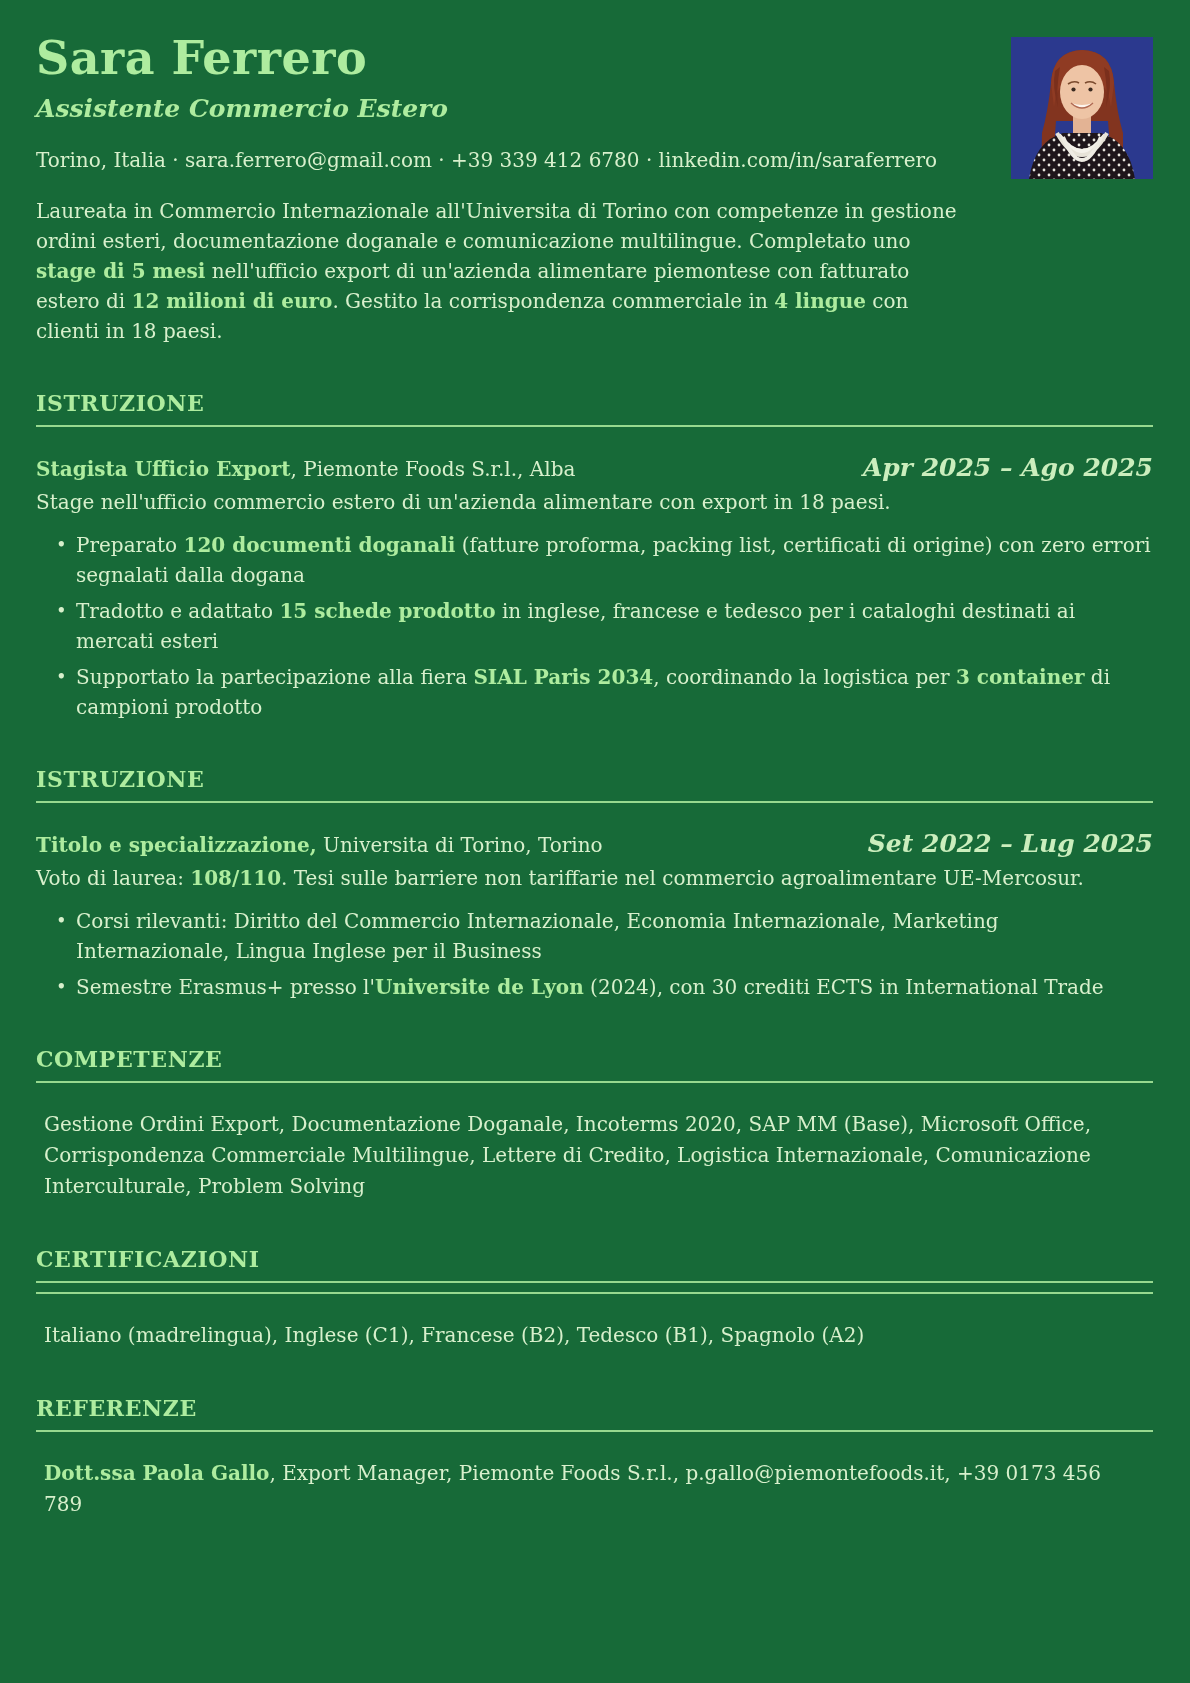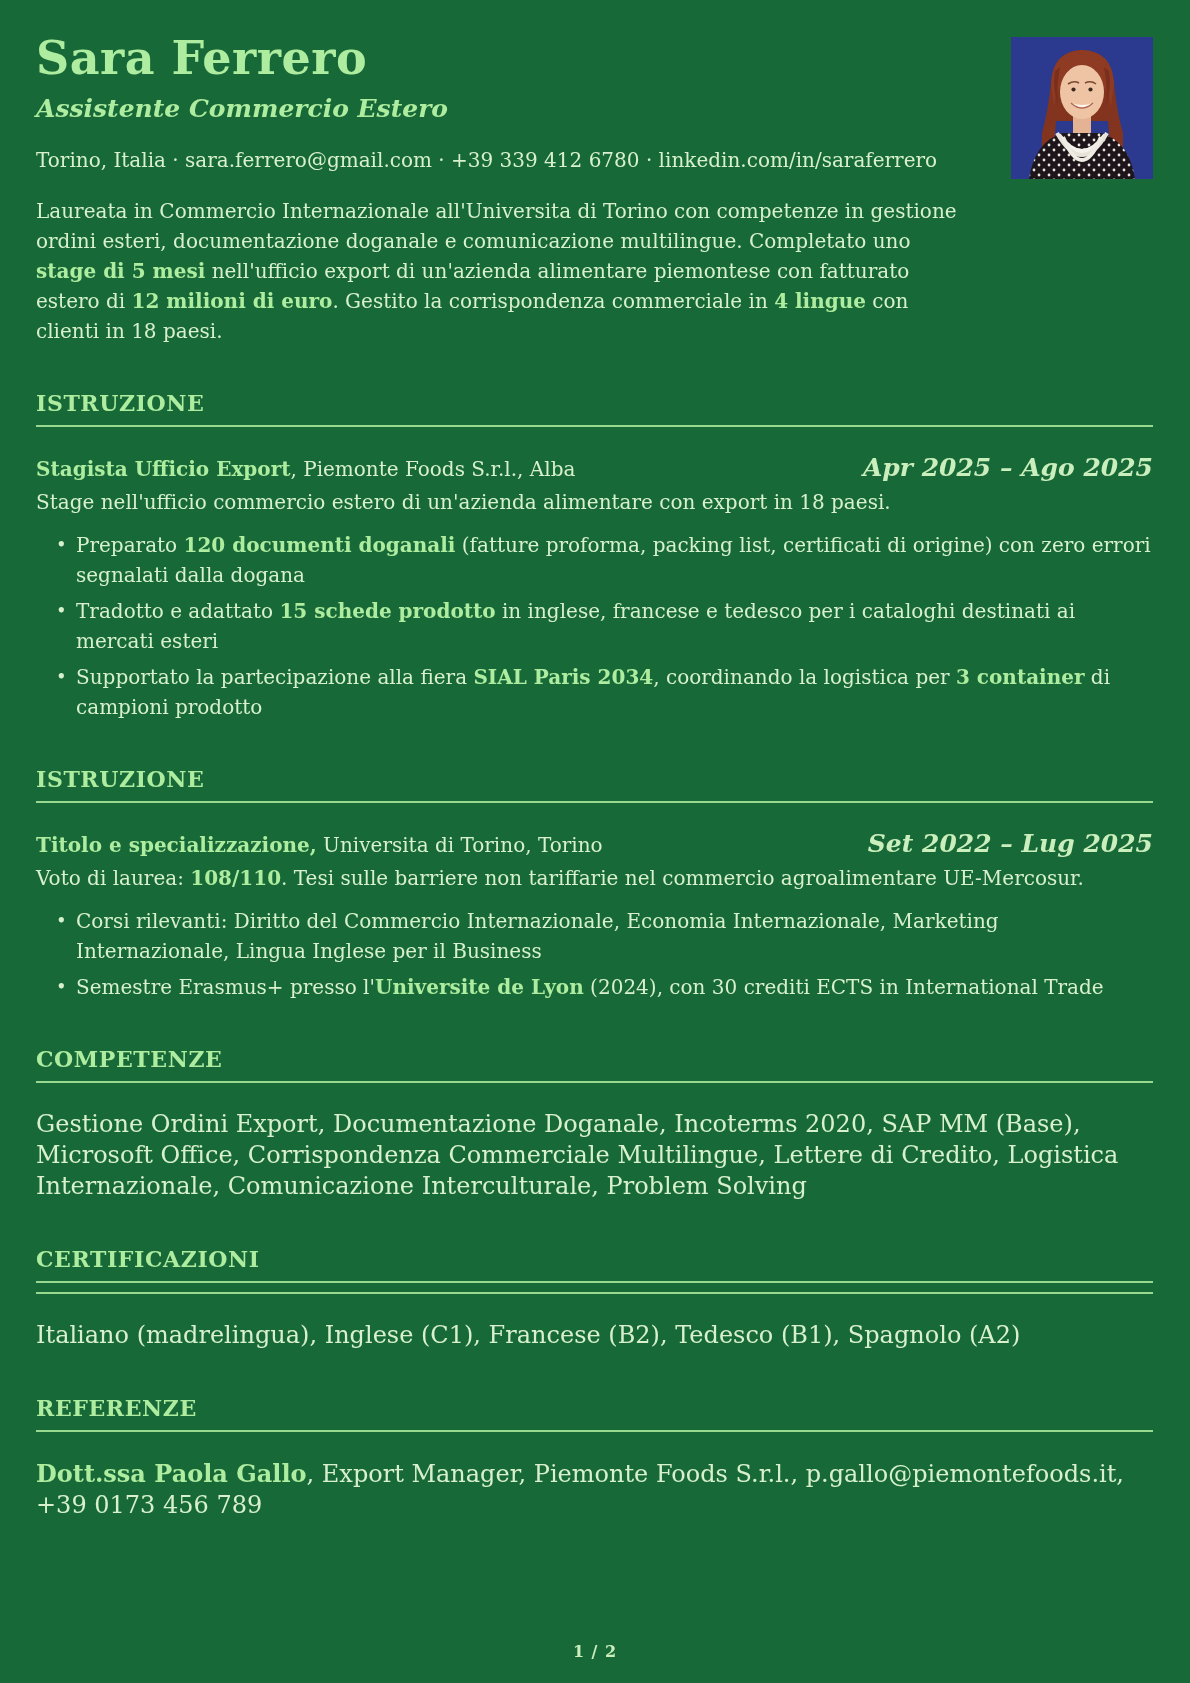--- a/index.html
+++ b/index.html
@@ -60,21 +60,21 @@
   ul.bullets{margin:13px 0 0;padding:0;list-style:none;}
   ul.bullets li{
     position:relative;padding-left:40px;margin-top:6px;
     font-size:20px;line-height:30px;
   }
   ul.bullets li::before{
     content:"\2022";position:absolute;left:20px;top:0;
     color:var(--body);font-size:18px;
   }
 
-  .plain{margin:0;font-size:24px;line-height:31px;max-width:1117px;}
+  .plain{margin:8px;font-size:20px;line-height:31px;max-width:1117px;}
 
   .runs b, b{color:var(--accent);font-weight:700;}
 
   .footer{
     position:absolute;left:0;right:0;bottom:22px;text-align:center;
     font-size:16px;font-weight:600;color:var(--date);letter-spacing:1px;
   }
 </style>
 </head>
 <body>
@@ -182,15 +182,14 @@
   </section>
 
   <section>
     <h2 class="sec-heading">REFERENZE</h2>
     <hr class="rule">
     <div class="sec-body">
       <p class="plain runs"><b>Dott.ssa Paola Gallo</b><span>, Export Manager, Piemonte Foods S.r.l., p.gallo@piemontefoods.it, +39 0173 456 789</span></p>
     </div>
   </section>
 
-  <div class="footer">1 / 2</div>
 
 </div>
 
 </body></html>

